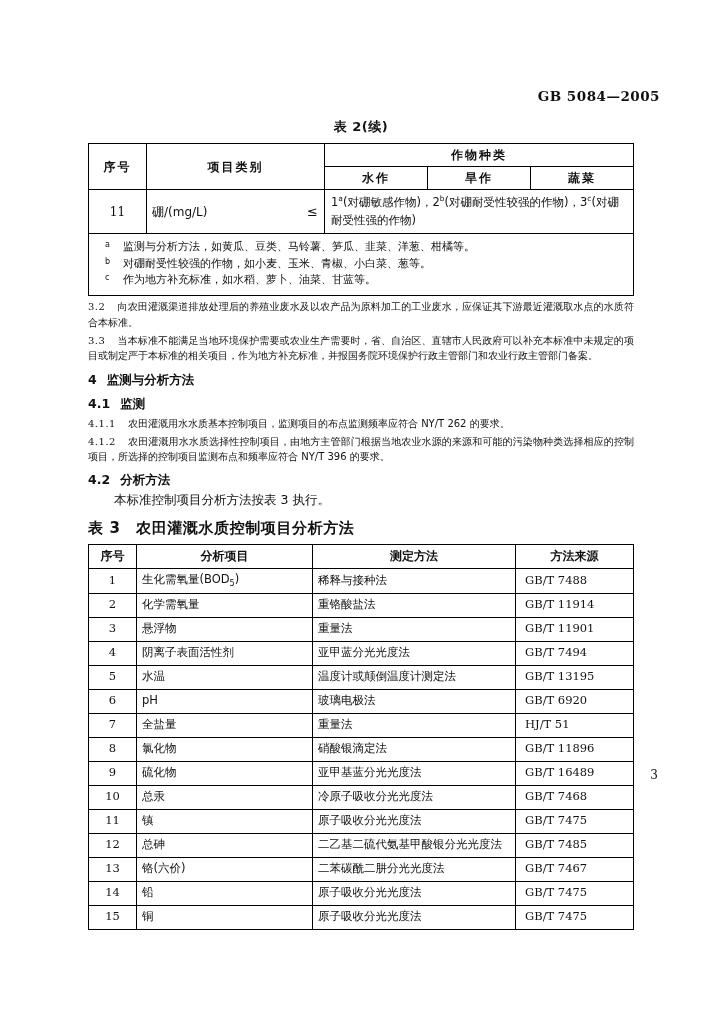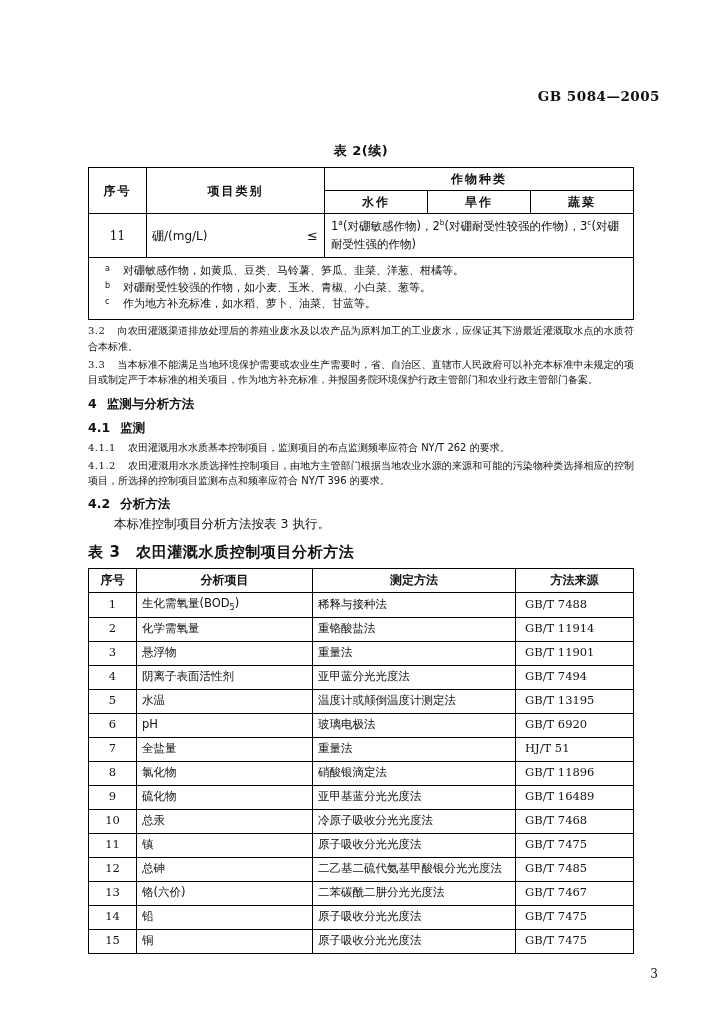--- a/index.html
+++ b/index.html
@@ -8,42 +8,41 @@
   }
   body {
     width: 720px; height: 1033px;
     font-family: "DejaVu Sans", "Liberation Sans", sans-serif;
     color: #111;
     position: relative;
     overflow: hidden;
   }
   .page {
     position: relative;
-    width: 720px; height: 1033px;
+    width: 720px; height: 834px;
     box-sizing: border-box;
     padding: 0;
   }
 
   
   .std-header {
     position: absolute;
     top: 88px; right: 60px;
     font-family: "DejaVu Serif", "Liberation Serif", serif;
     font-weight: bold;
     font-size: 13.5px;
     letter-spacing: 0.5px;
   }
 
   
   .content {
     position: absolute;
     left: 88px;
     top: 118px;
     width: 546px;
-    margin-top: 24px;
   }
 
   .tbl-caption {
     text-align: center;
     font-size: 13px;
     font-weight: bold;
     margin: 0 0 7px 0;
     letter-spacing: 0.5px;
   }
 
@@ -231,21 +230,21 @@
         </tr>
       </tbody>
     </table>
 
     <table class="foot-tbl">
       <tbody>
           <tr>
         <td>
           <div class="fn-line">
             <div class="fn-mark">a</div>
-            <div class="fn-text">对硼敏感作物，如黄瓜、豆类、马铃薯、笋瓜、韭菜、洋葱、柑橘等。</div>
+            <div class="fn-text">监测与分析方法，如黄瓜、豆类、马铃薯、笋瓜、韭菜、洋葱、柑橘等。</div>
           </div>
           <div class="fn-line">
             <div class="fn-mark">b</div>
             <div class="fn-text">对硼耐受性较强的作物，如小麦、玉米、青椒、小白菜、葱等。</div>
           </div>
           <div class="fn-line">
             <div class="fn-mark">c</div>
             <div class="fn-text">作为地方补充标准，如水稻、萝卜、油菜、甘蓝等。</div>
           </div>
         </td>

